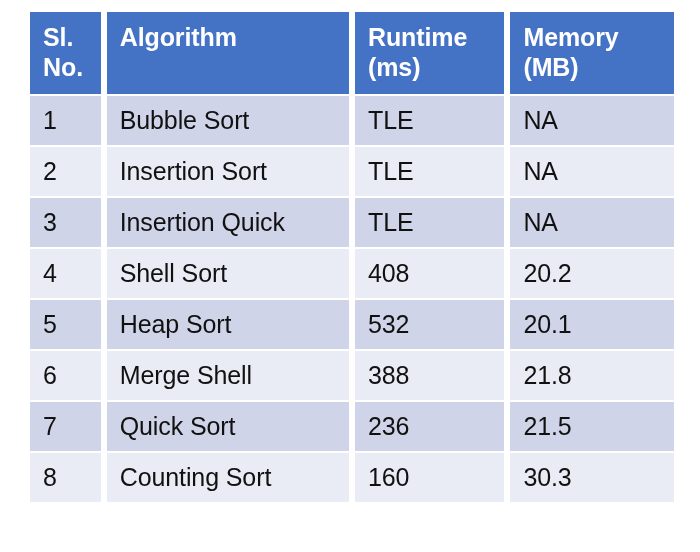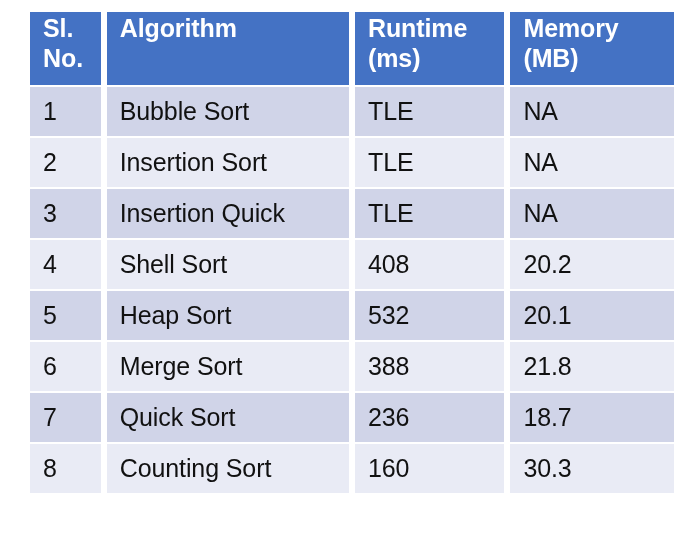--- a/index.html
+++ b/index.html
@@ -31,21 +31,21 @@
   col.c-runtime { width: 148px; }
   col.c-memory  { width: 162px; }
 
   thead th {
     background: #4472C4;
     color: #ffffff;
     font-size: 25px;
     font-weight: bold;
     text-align: left;
     vertical-align: top;
-    padding: 2px 0 12px 13px;
+    padding: 11px 0 12px 13px;
     height: 72px;
     box-sizing: border-box;
     line-height: 1.18;
     letter-spacing: -0.1px;
   }
   thead th .hdr-line { display: block; white-space: pre; }
 
   tbody td {
     font-size: 25px;
     color: #111111;
@@ -117,29 +117,29 @@
         <td>20.2</td>
       </tr>
       <tr class="band-dark">
         <td>5</td>
         <td>Heap Sort</td>
         <td>532</td>
         <td>20.1</td>
       </tr>
       <tr class="band-light">
         <td>6</td>
-        <td>Merge Sort</td>
+        <td>Merge Shell</td>
         <td>388</td>
         <td>21.8</td>
       </tr>
       <tr class="band-dark">
         <td>7</td>
         <td>Quick Sort</td>
         <td>236</td>
-        <td>18.7</td>
+        <td>21.5</td>
       </tr>
       <tr class="band-light">
         <td>8</td>
         <td>Counting Sort</td>
         <td>160</td>
         <td>30.3</td>
       </tr>
     </tbody>
   </table>
 </div>

